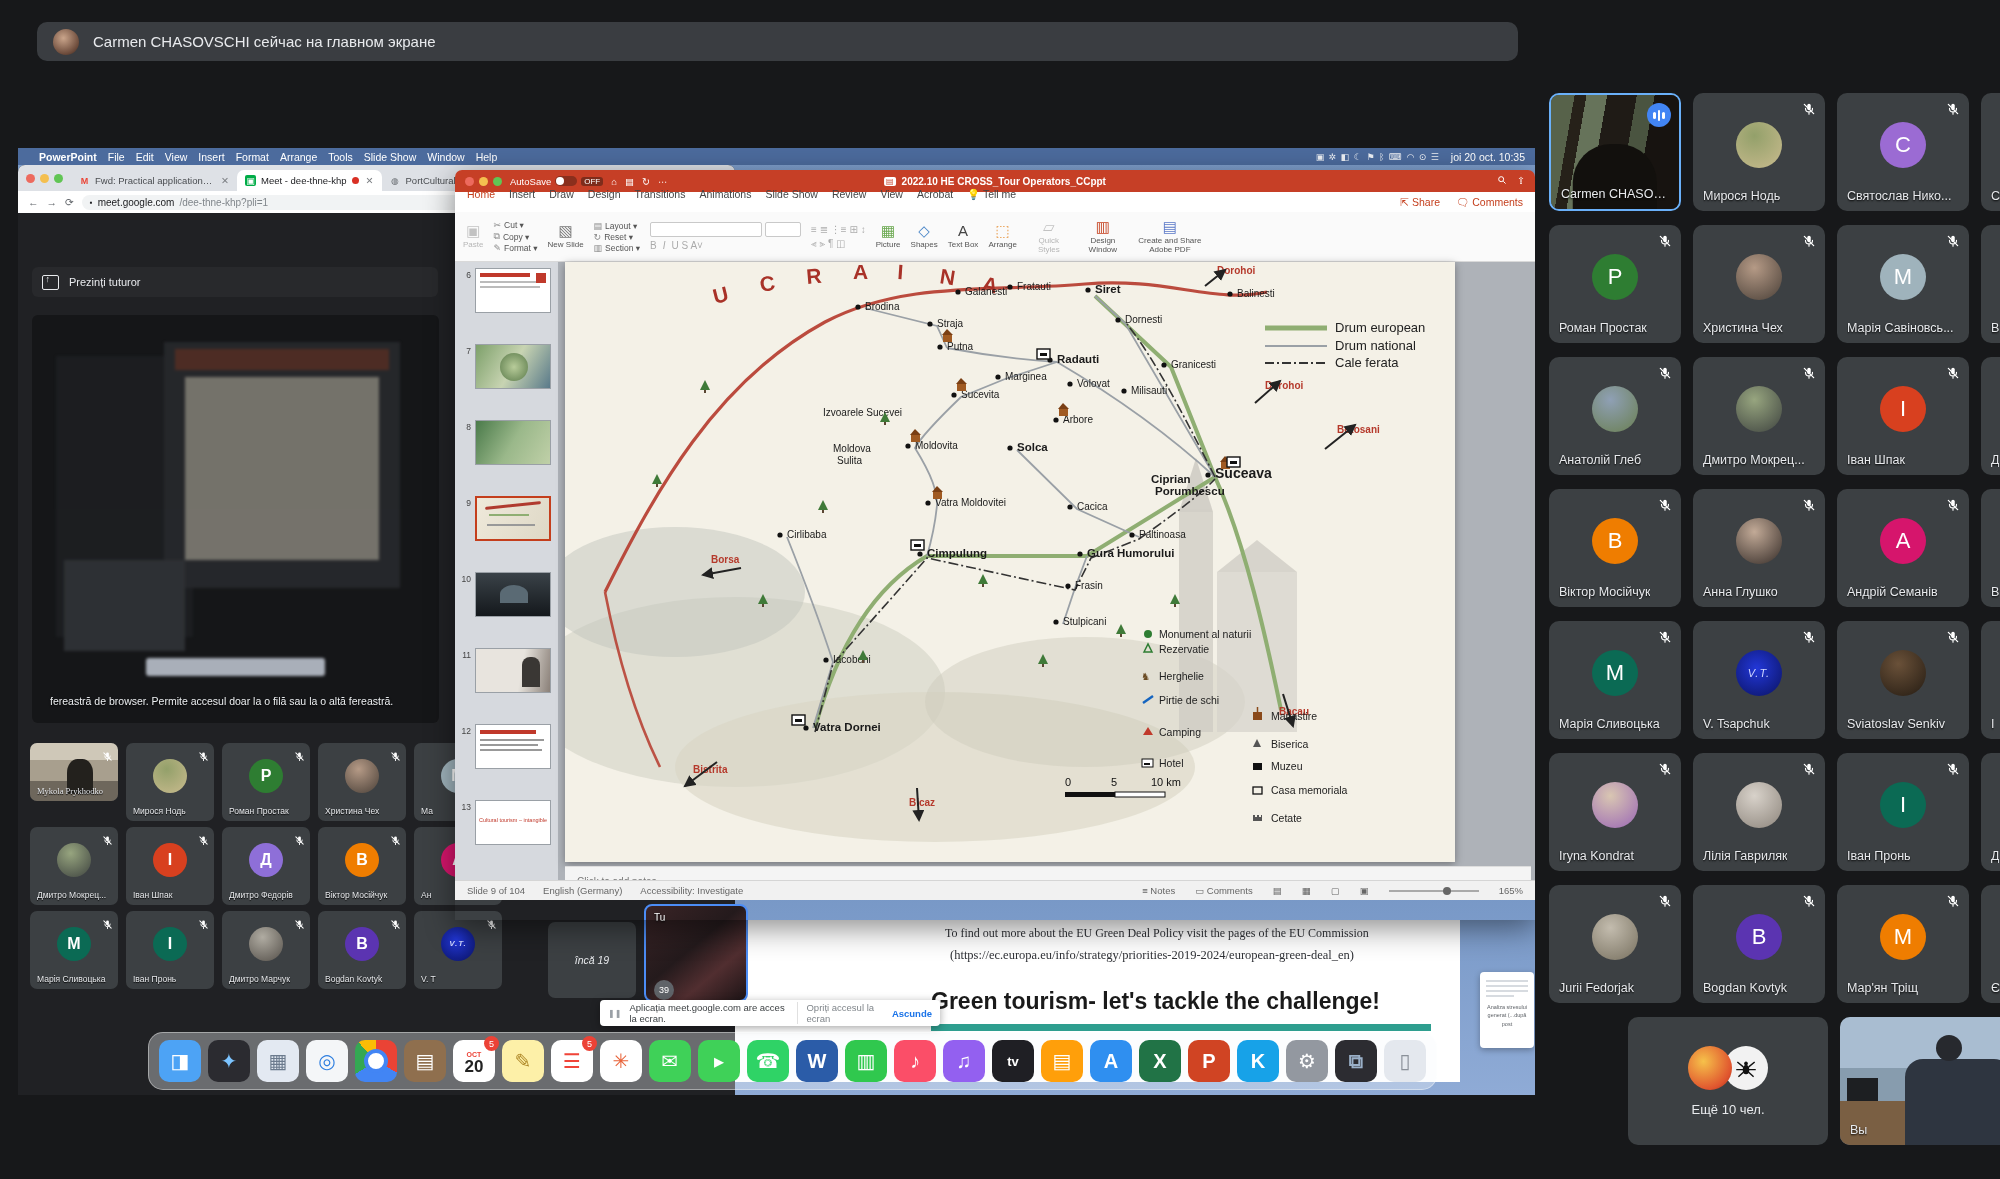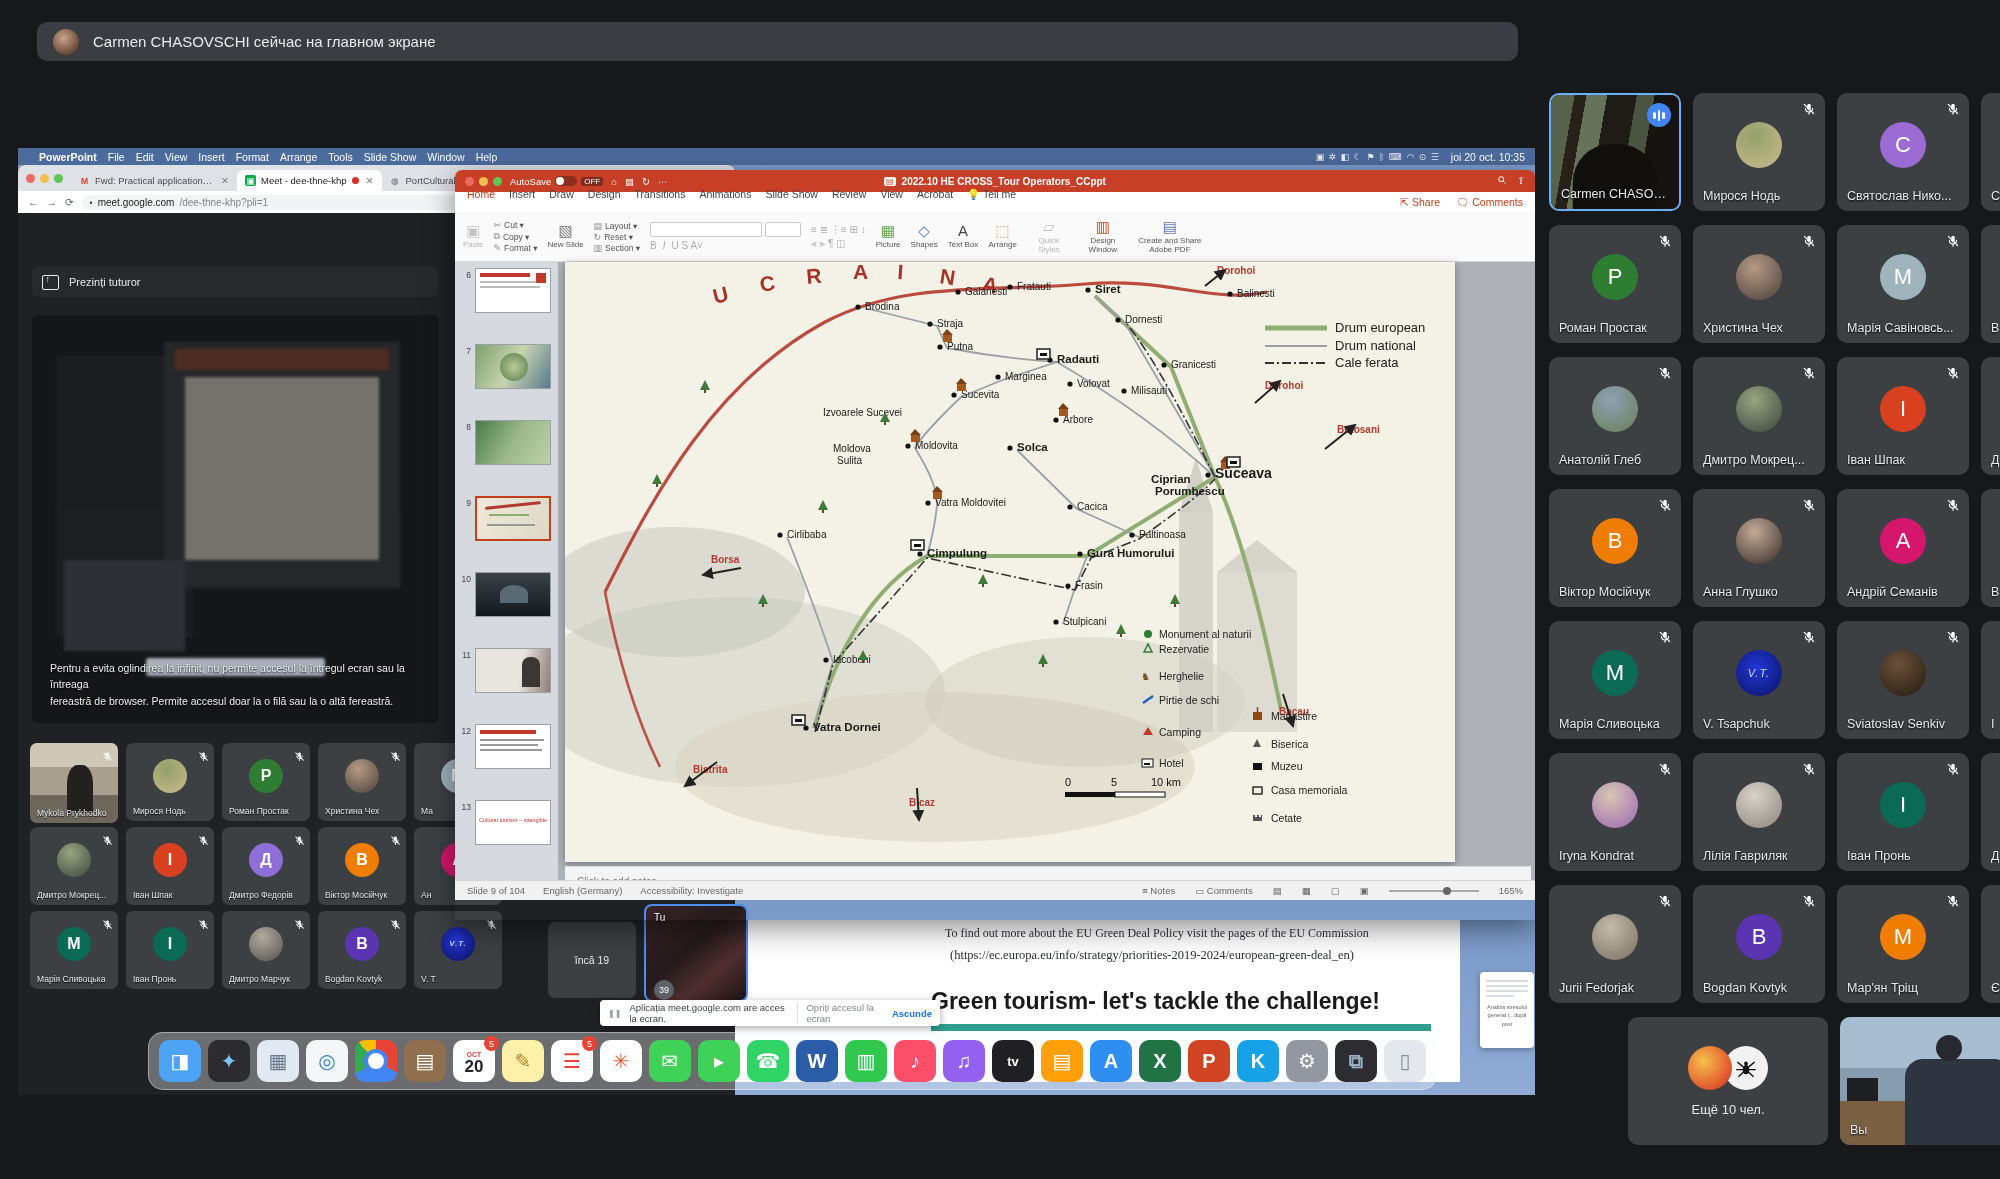--- a/index.html
+++ b/index.html
@@ -97,21 +97,21 @@
   .notes{position:absolute;left:110px;top:604px;width:1407px;max-width:966px;height:30px;background:#f4f4f4;border-top:1px solid #ddd;
     font-size:10px;color:#777;display:flex;align-items:center;padding-left:12px;box-sizing:border-box;}
   .ppt-status{position:absolute;left:0;bottom:0;width:100%;height:20px;background:#f1f1f1;border-top:1px solid #d5d5d5;
     display:flex;align-items:center;gap:18px;font-size:9.5px;color:#666;padding:0 12px;box-sizing:border-box;}
   .ppt-status .right{margin-left:auto;display:flex;gap:20px;align-items:center;}
   .zslider{width:90px;height:2px;background:#aaa;position:relative;}
   .zslider i{position:absolute;left:60%;top:-3px;width:8px;height:8px;border-radius:50%;background:#666;}
 
   
   .frag-inca{position:absolute;left:530px;top:774px;width:88px;height:76px;background:#3c4043;border-radius:7px;z-index:6;
-    display:flex;align-items:center;justify-content:center;font-size:10.5px;color:#e8eaed;}
+    display:flex;align-items:center;justify-content:center;font-size:10.5px;color:#e8eaed;font-style:italic;}
   .frag-tu{position:absolute;left:626px;top:756px;width:104px;height:98px;border-radius:8px;z-index:9;border:2px solid #4c8df6;
     background:linear-gradient(140deg,#3a2426,#241a1c 45%,#512e30 70%,#1d1416);box-sizing:border-box;}
   .frag-tu .nm{position:absolute;left:8px;top:6px;font-size:10px;color:#fff;text-shadow:0 1px 2px #000;}
   .badge39{position:absolute;left:636px;top:832px;width:20px;height:20px;border-radius:50%;background:#5f6368;z-index:12;
     display:flex;align-items:center;justify-content:center;font-size:9px;color:#fff;}
 
   
   .screen-banner{position:absolute;left:582px;top:852px;width:340px;height:26px;background:#fff;border-radius:4px;z-index:40;
     box-shadow:0 2px 8px rgba(0,0,0,.35);display:flex;align-items:center;gap:8px;padding:0 8px;box-sizing:border-box;font-size:9.5px;color:#3c4043;}
   .screen-banner .stop{color:#80868b;border-left:1px solid #e0e0e0;padding-left:8px;}
@@ -240,26 +240,25 @@
       <div class="preview">
         <div class="pv-inner">
           <div class="pv-a" style="left:0;top:6%;width:38%;height:80%;background:#1e2023;"></div>
           <div class="pv-a" style="left:30%;top:2%;width:66%;height:70%;background:#2a2c30;"></div>
           <div class="pv-a" style="left:33%;top:4%;width:60%;height:6%;background:#5c3328;"></div>
           <div class="pv-a" style="left:36%;top:12%;width:54%;height:52%;background:#8d8a80;"></div>
           <div class="pv-a" style="left:2%;top:64%;width:34%;height:26%;background:#34373b;"></div>
           <div class="pv-a" style="left:25%;top:92%;width:50%;height:5%;background:#cfd6e2;border-radius:3px;"></div>
         </div>
         <div class="pv-cap">
-          <div>Pentru a evita oglindirea la infinit, nu permite accesul la întregul ecran sau la întreaga</div>
           <div>fereastră de browser. Permite accesul doar la o filă sau la o altă fereastră.</div>
         </div>
       </div>
       <div class="mini-grid" id="mini-grid">
-          <div class="mtile" style="left: 12px; top: 0px; width: 88px; height: 80px;">
+          <div class="mtile" style="left: 12px; top: 0px; width: 88px; height: 58px; font-family: Liberation Serif, serif;">
             <span class="micoff"><svg viewBox="0 0 24 24" width="11" height="11">
                 <rect x="9" y="3" width="6" height="11" rx="3" fill="#fff"></rect>
                 <path d="M6 11a6 6 0 0 0 12 0M12 17v4" fill="none" stroke="#fff" stroke-width="2" stroke-linecap="round"></path>
                 <path d="M4 4l16 16" stroke="#fff" stroke-width="2.2" stroke-linecap="round"></path>
               </svg></span>
             <div class="mykola-bg"></div>
             <span class="nm">Mykola Prykhodko</span>
           </div>
           <div class="mtile" style="left: 108px; top: 0px; width: 88px; height: 78px;">
             <span class="micoff"><svg viewBox="0 0 24 24" width="11" height="11">

